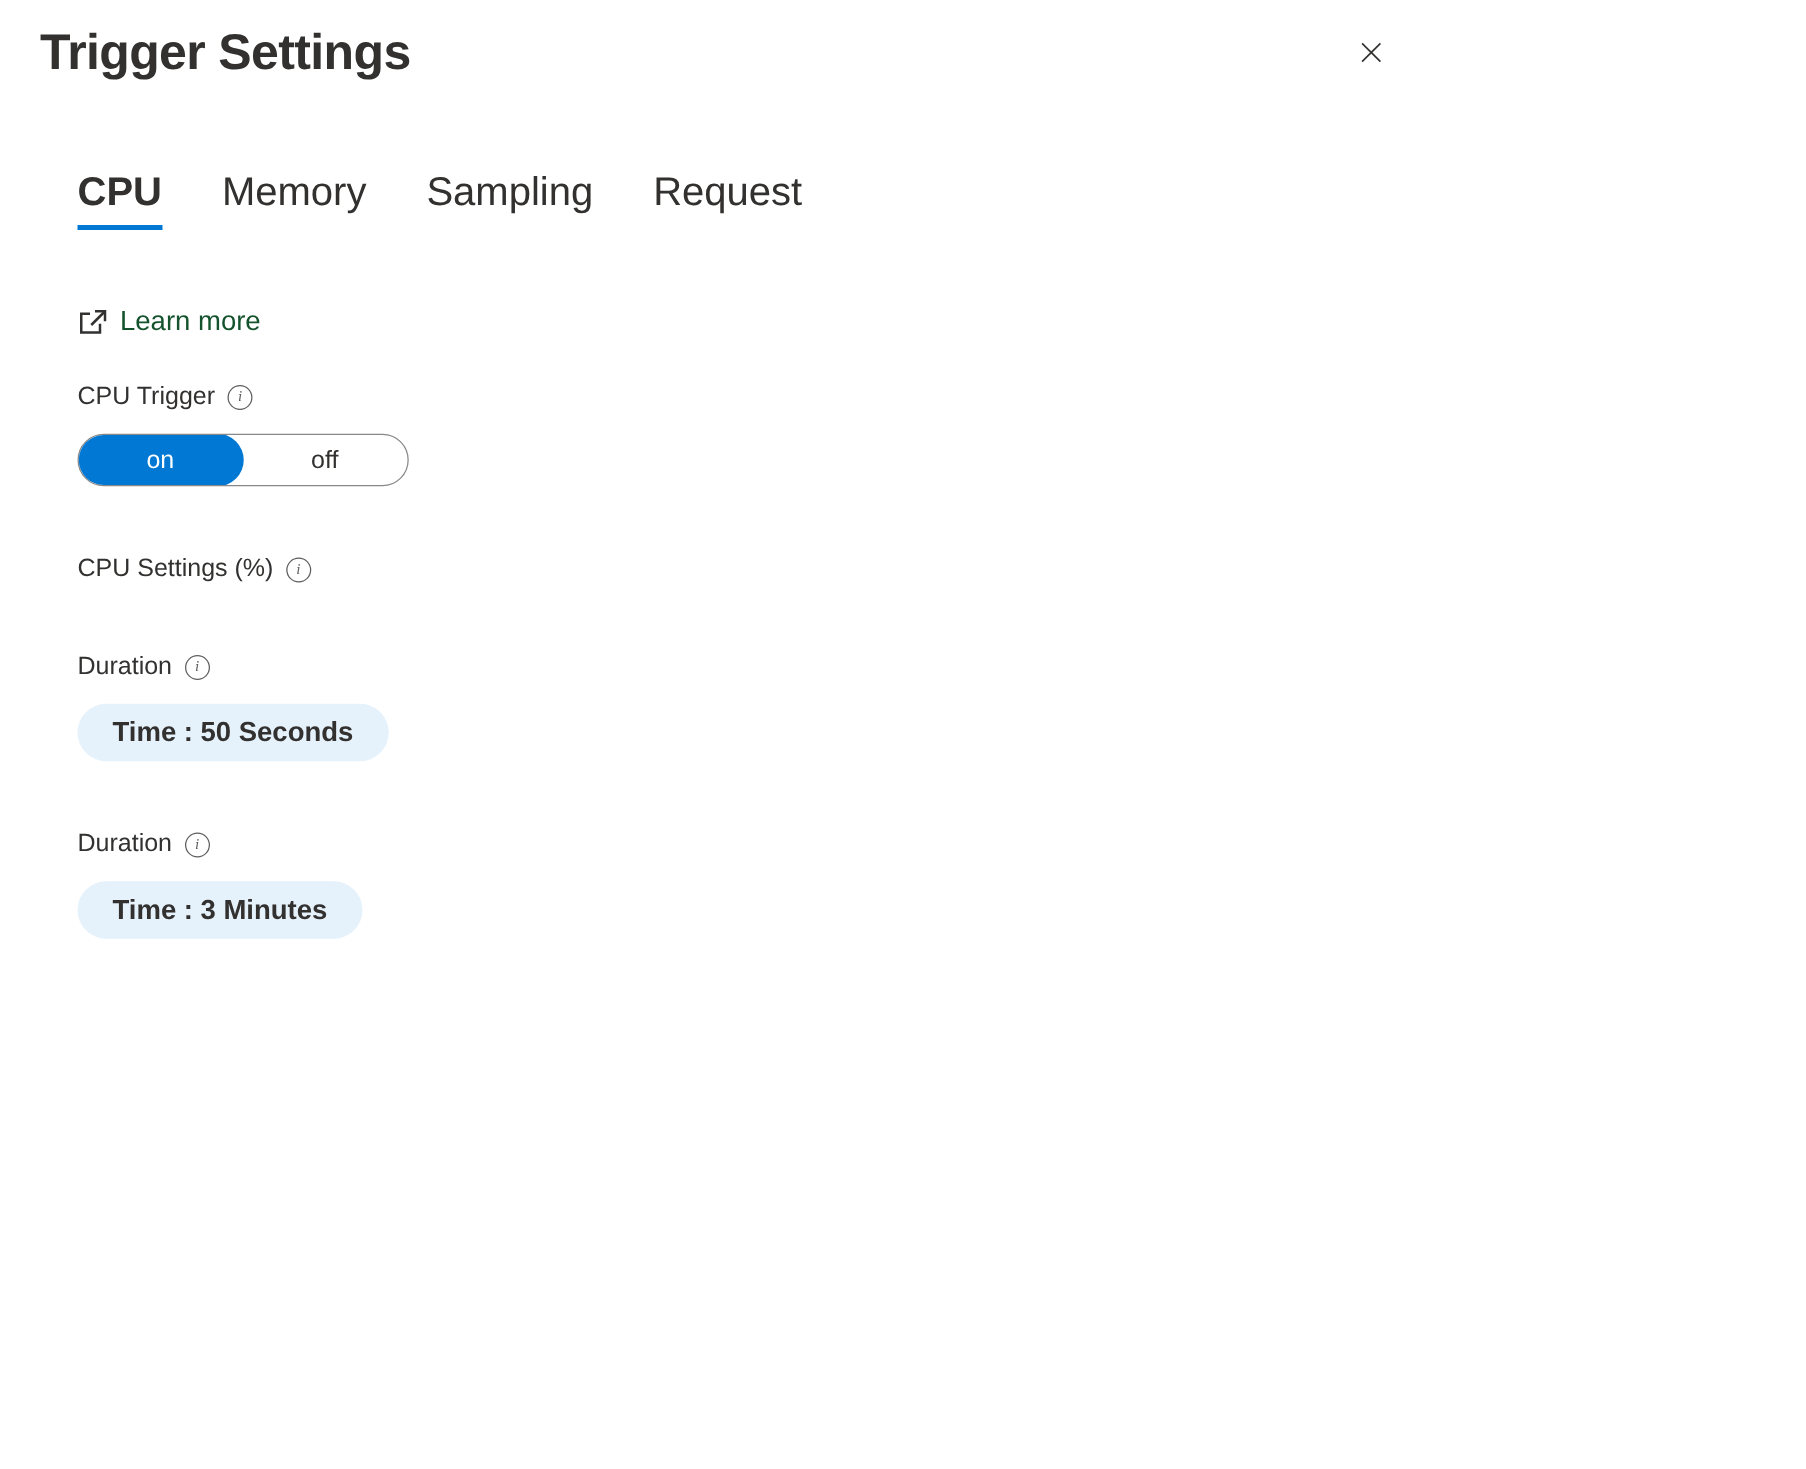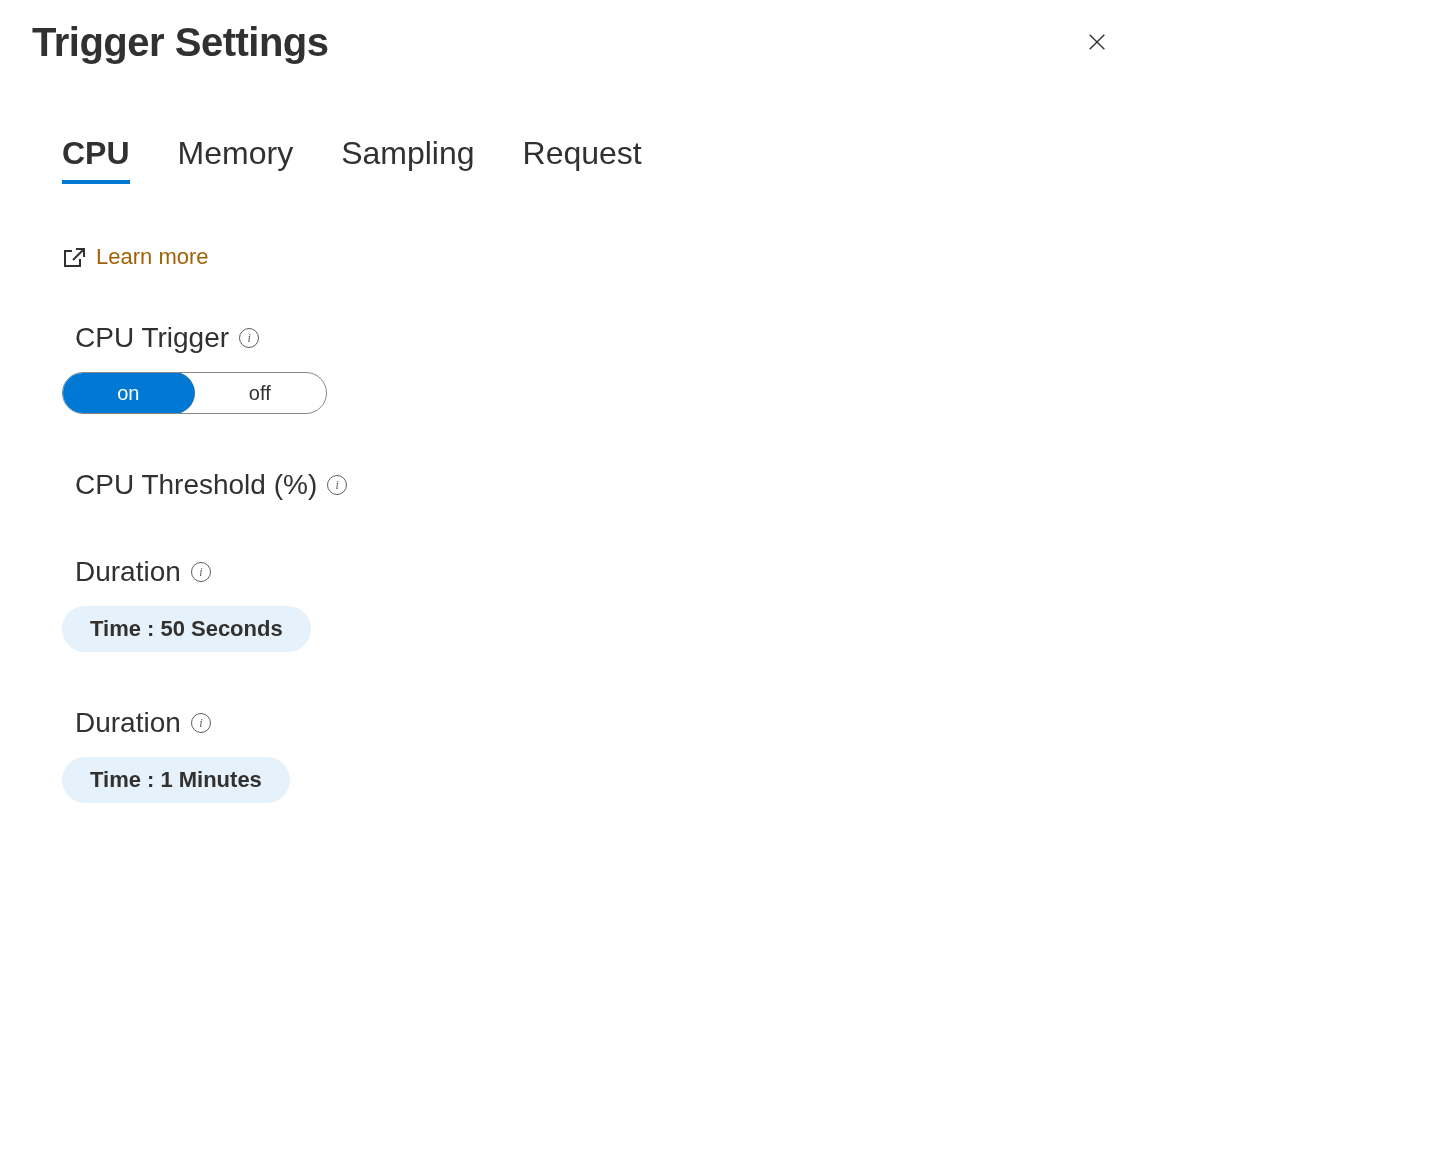--- a/index.html
+++ b/index.html
@@ -51,38 +51,37 @@
       border-bottom: 4px solid transparent;
     }
     .tab.active {
       font-weight: 600;
       border-bottom-color: #0078d4;
     }
     .learn-more {
       display: inline-flex;
       align-items: center;
       gap: 10px;
-      color: #a16207;
+      color: #14532d;
       font-size: 22px;
       cursor: pointer;
-      margin-bottom: 52px;
+      margin-bottom: 36px;
       text-align: right;
     }
     .learn-more svg { width: 24px; height: 24px; }
     .field { margin-bottom: 55px; }
     .field-label-row {
       display: flex;
       align-items: center;
       gap: 10px;
       margin-bottom: 18px;
     }
     .field-label {
-      font-size: 28px;
-      color: #323130;
-      margin-left: 13px;
+      font-size: 20px;
+      color: #323130;
     }
     .info-icon {
       width: 20px;
       height: 20px;
       border: 1.5px solid #605e5c;
       border-radius: 50%;
       display: inline-flex;
       align-items: center;
       justify-content: center;
       font-size: 12px;
@@ -173,21 +172,21 @@
         <span class="info-icon">i</span>
       </div>
       <div class="toggle">
         <div class="toggle-option selected">on</div>
         <div class="toggle-option">off</div>
       </div>
     </div>
 
     <div class="field">
       <div class="field-label-row">
-        <span class="field-label">CPU Threshold (%)</span>
+        <span class="field-label">CPU Settings (%)</span>
         <span class="info-icon">i</span>
       </div>
     </div>
 
     <div class="field">
       <div class="field-label-row">
         <span class="field-label">Duration</span>
         <span class="info-icon">i</span>
       </div>
       <div class="pill">
@@ -196,17 +195,17 @@
       </div>
     </div>
 
     <div class="field">
       <div class="field-label-row">
         <span class="field-label">Duration</span>
         <span class="info-icon">i</span>
       </div>
       <div class="pill">
         <span class="pill-label">Time :</span>
-        <span class="pill-value">1 Minutes</span>
+        <span class="pill-value">3 Minutes</span>
       </div>
     </div>
   </div>
 </div>
 
 </body></html>

